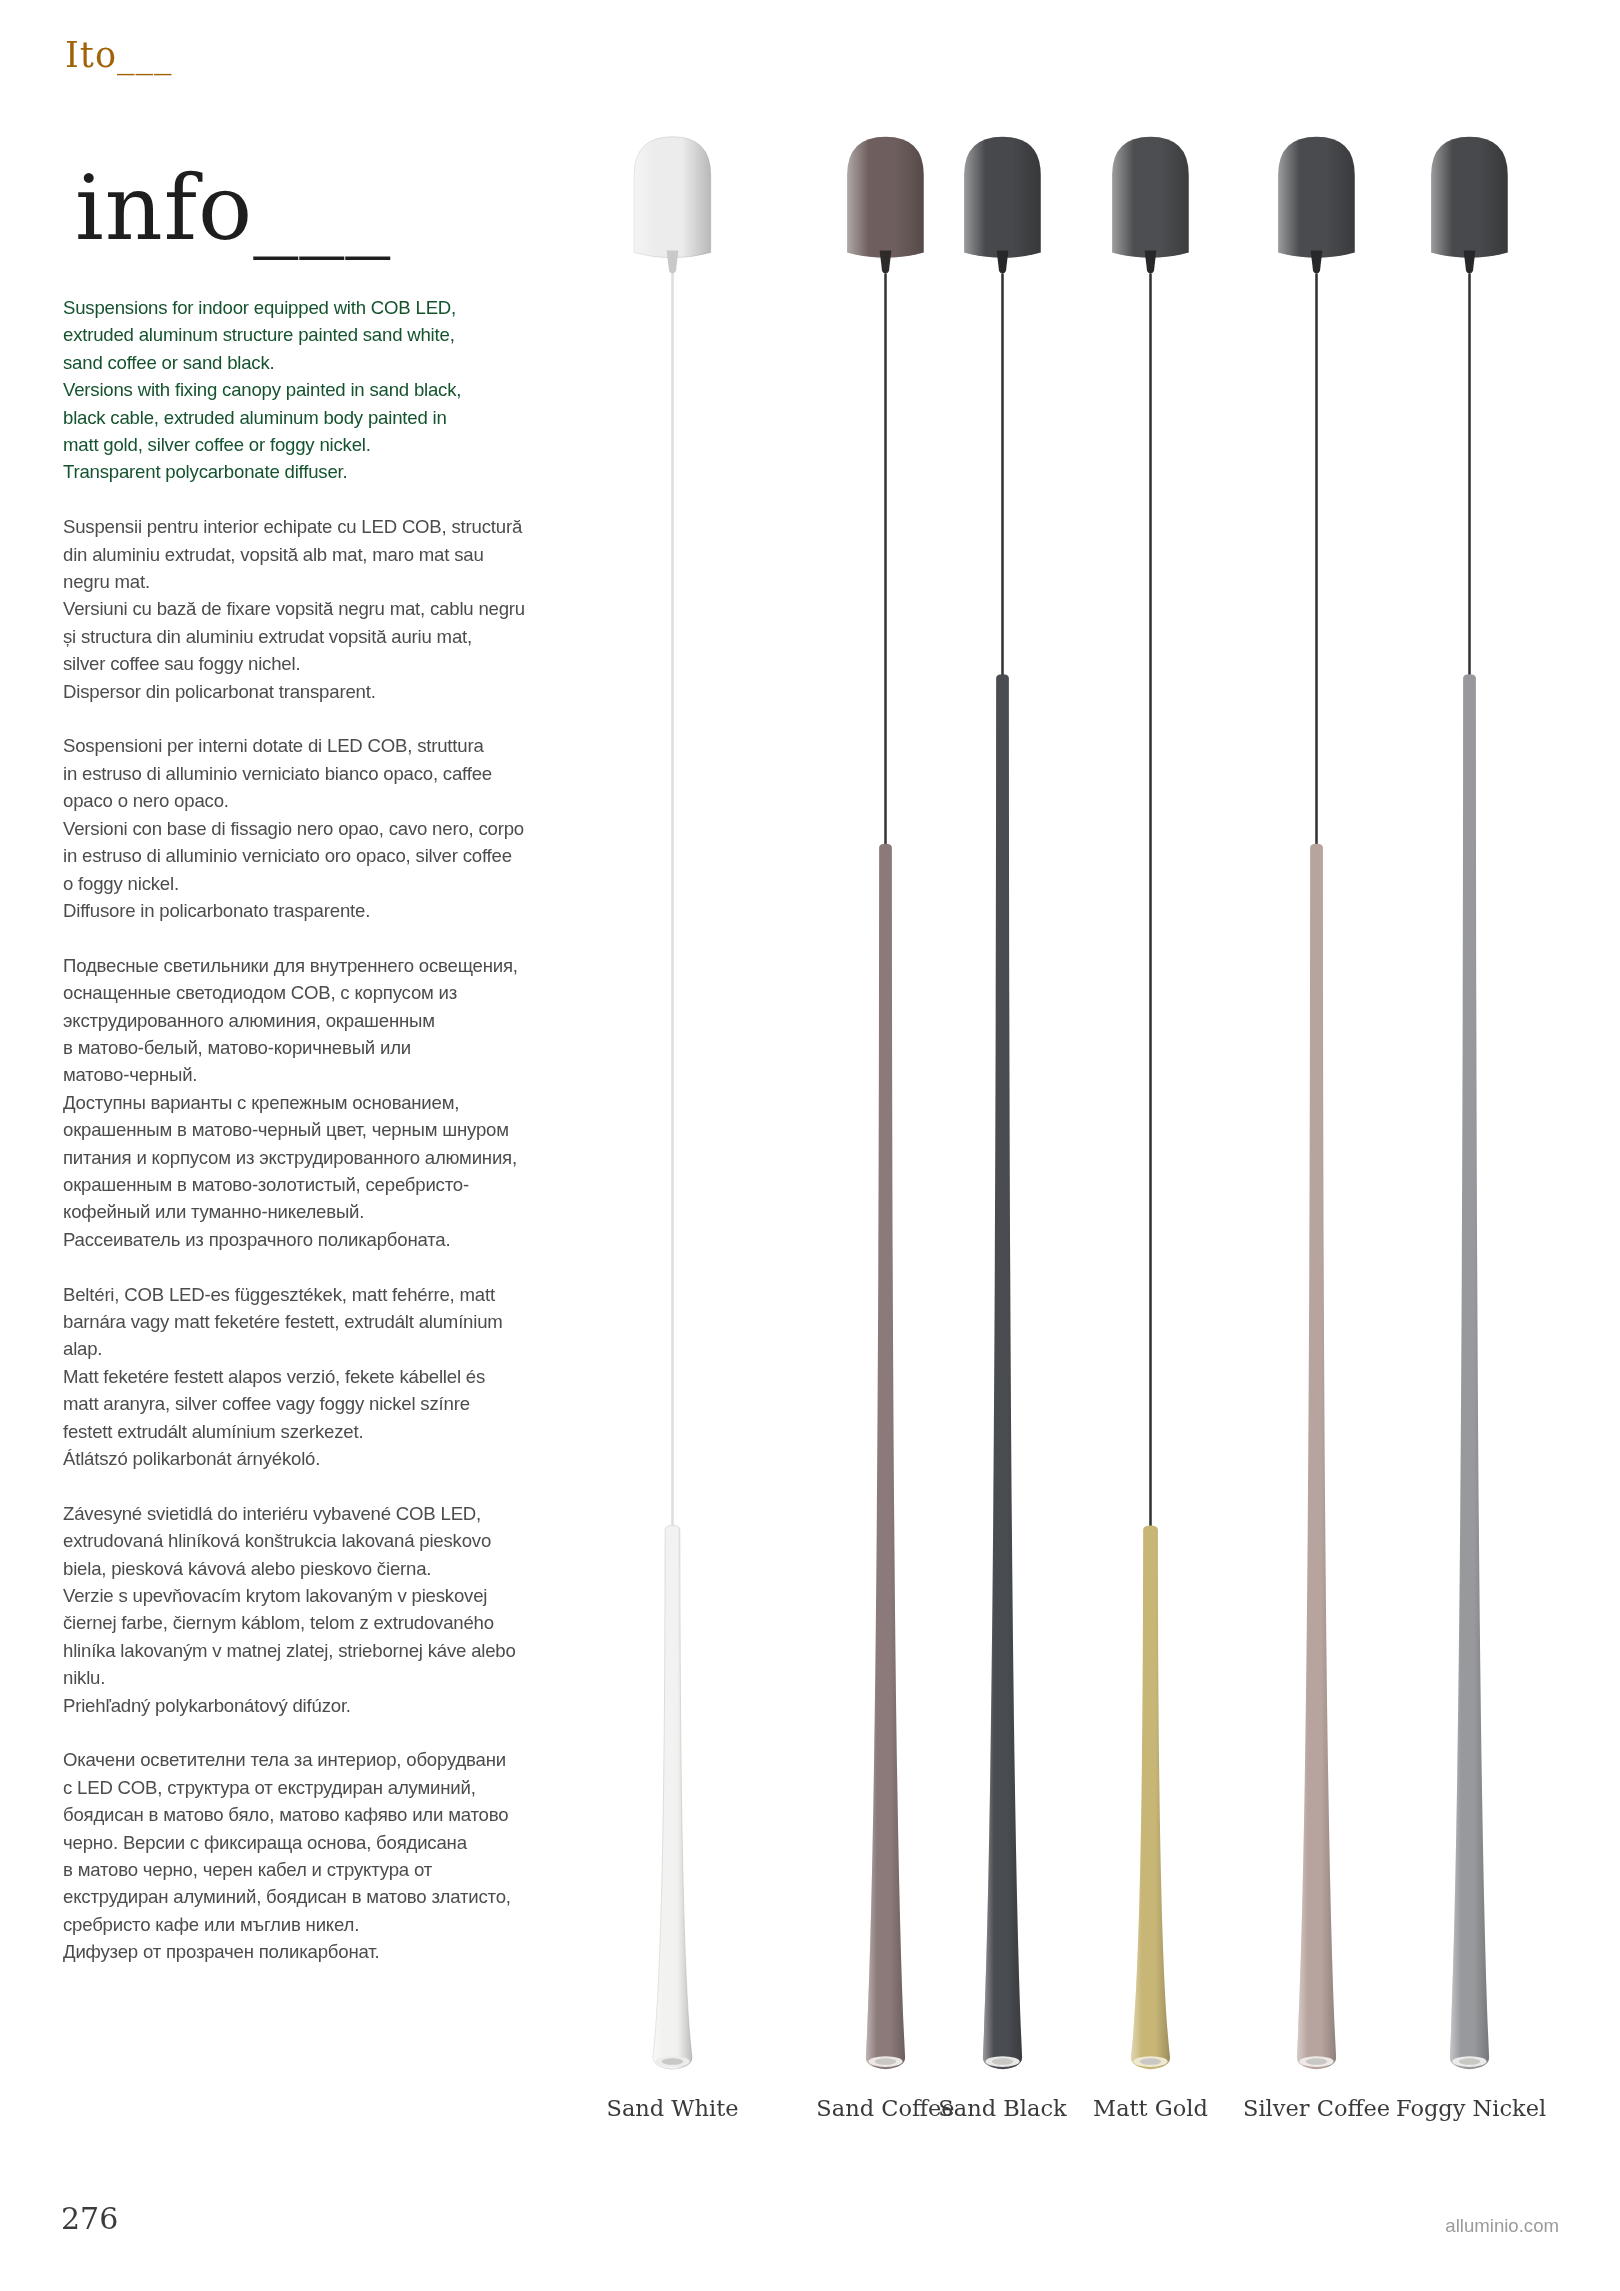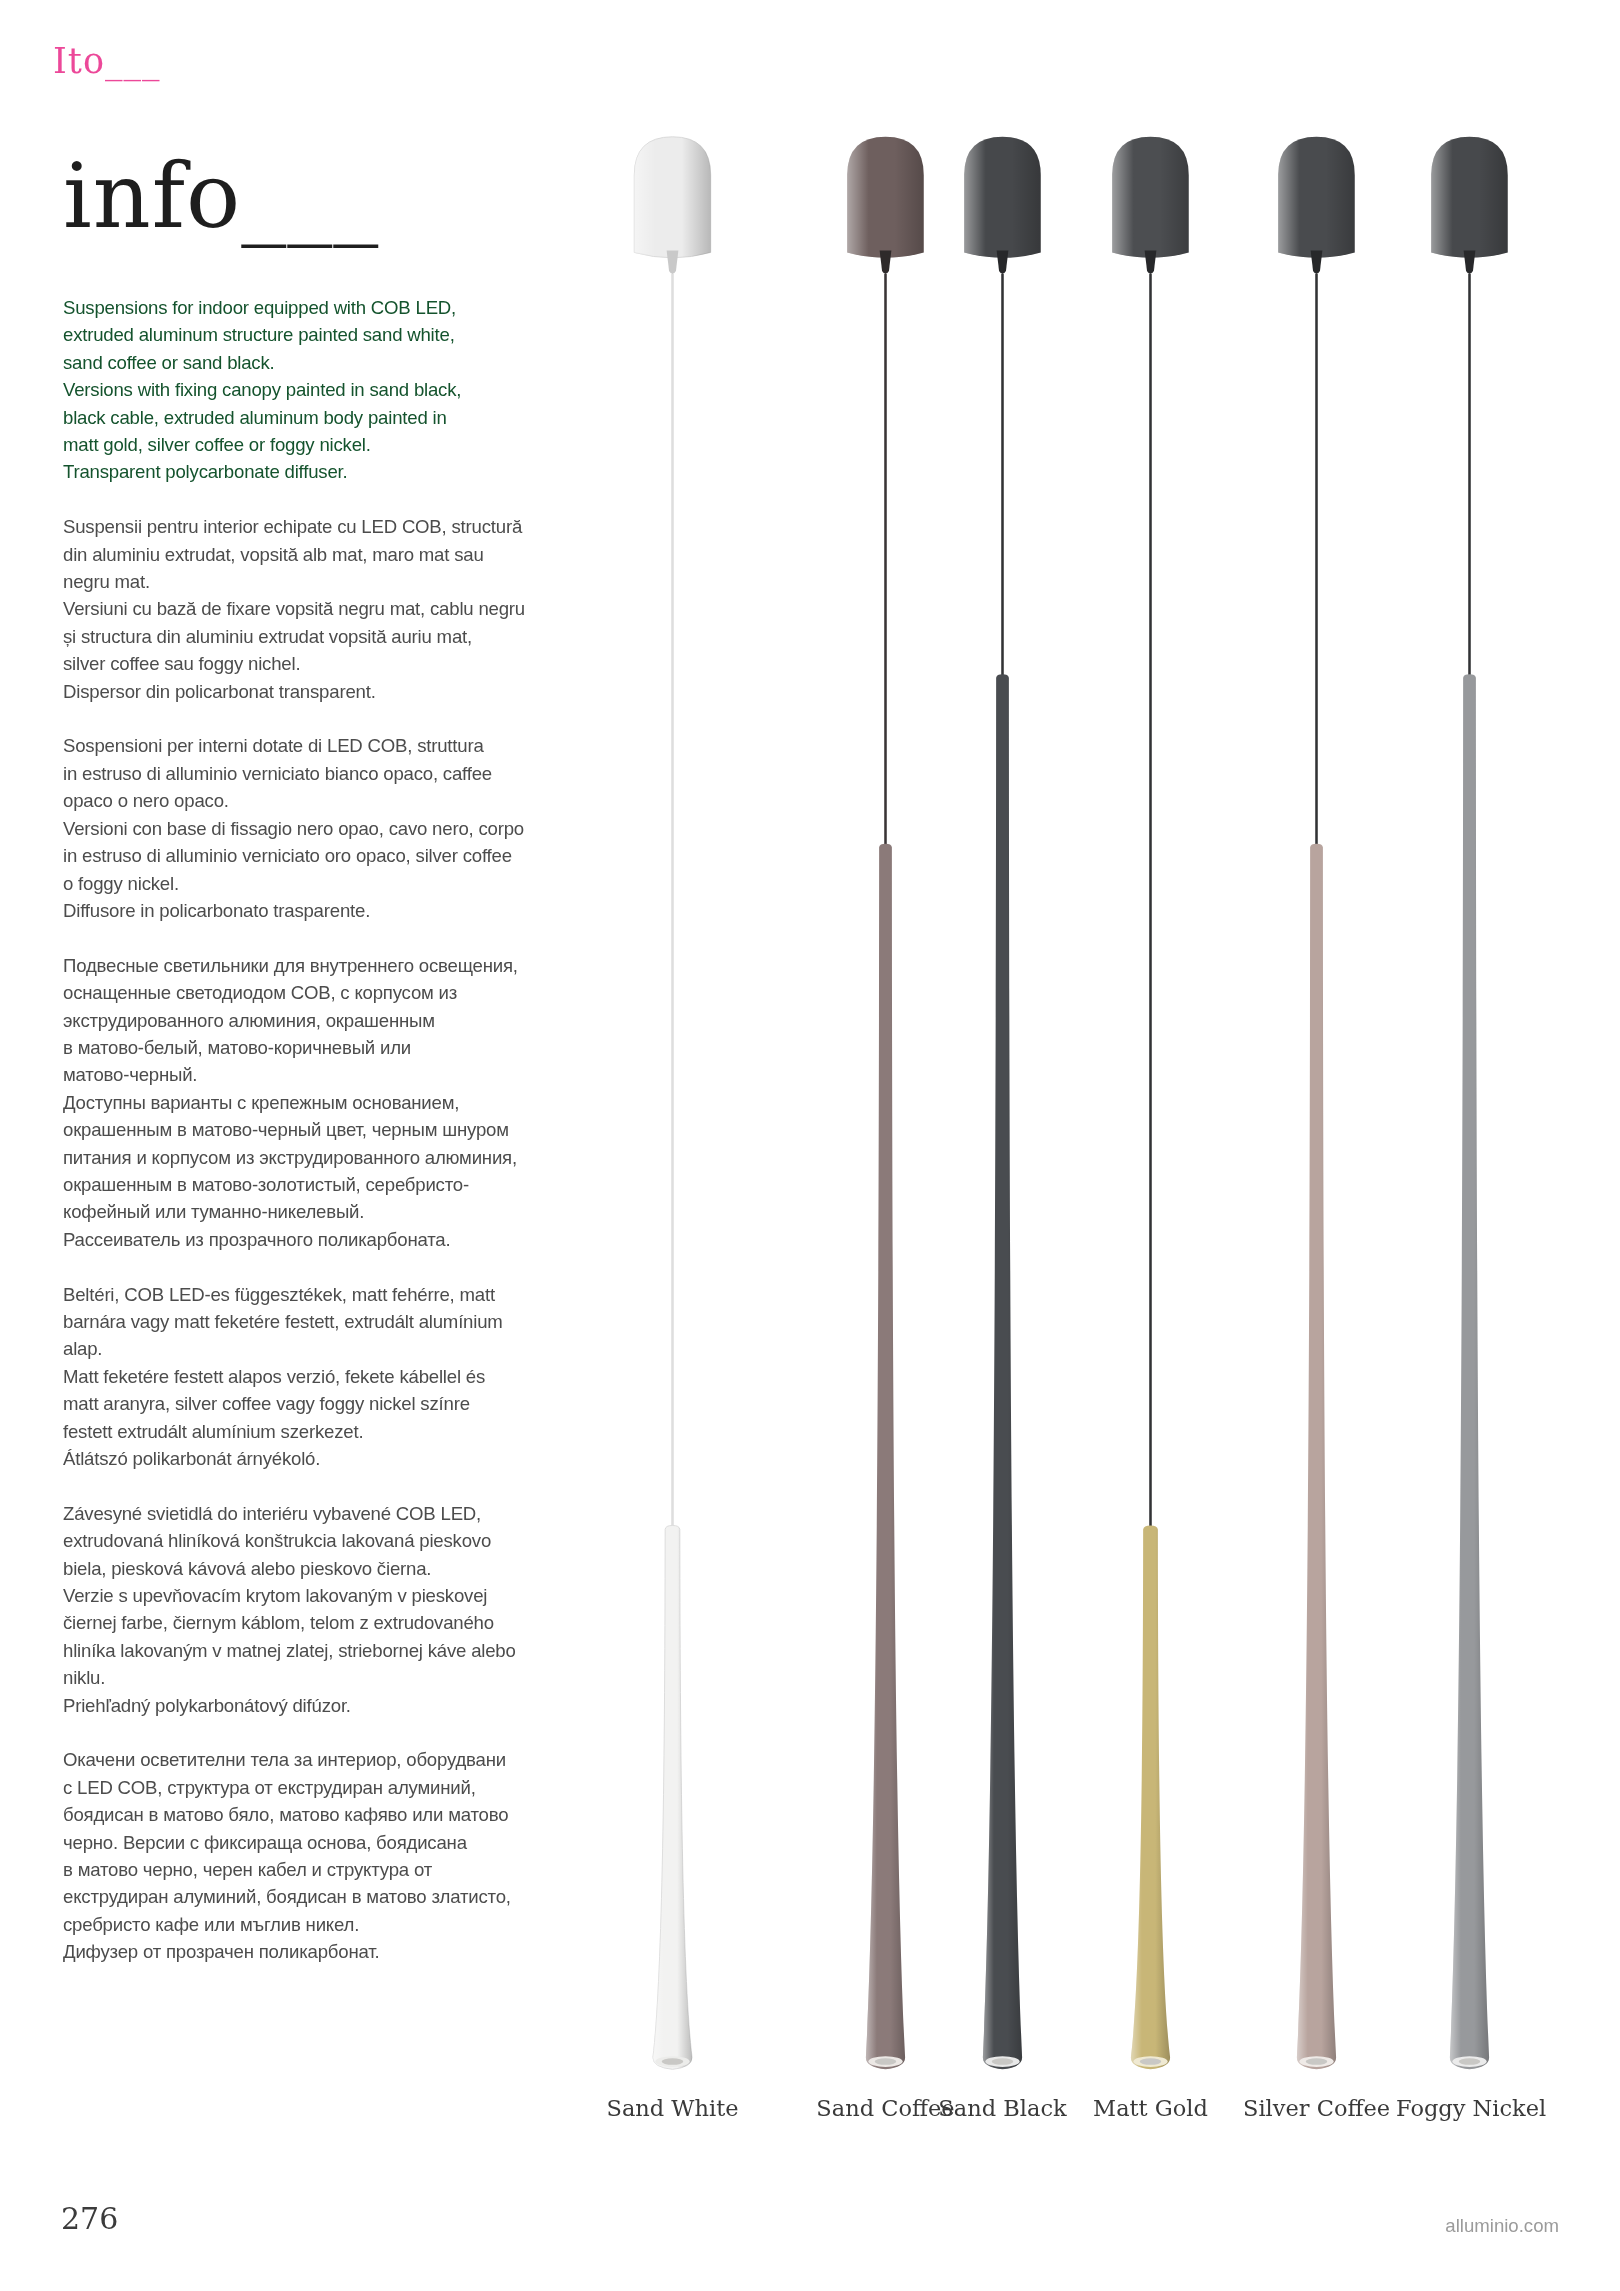--- a/index.html
+++ b/index.html
@@ -6,31 +6,30 @@
   .page{
     position:relative;
     width:1620px;
     height:2292px;
     background:#ffffff;
     overflow:hidden;
     font-family:"Liberation Sans", sans-serif;
   }
   .brand{
     position:absolute;
-    left:53px; top:35px;
+    left:65px; top:35px;
     font-family:"DejaVu Serif", serif;
     font-size:35px;
-    color:#ec4899;
+    color:#a16207;
     letter-spacing:1px;
-    margin-top:6px;
   }
   .title{
     position:absolute;
     left:59px; top:145px;
-    margin:4px;
+    margin:16px;
     font-family:"DejaVu Serif", serif;
     font-weight:400;
     font-size:90px;
     line-height:1.05;
     color:#1e1e1e;
     letter-spacing:1px;
   }
   .descriptions{
     position:absolute;
     left:63px; top:294px;

